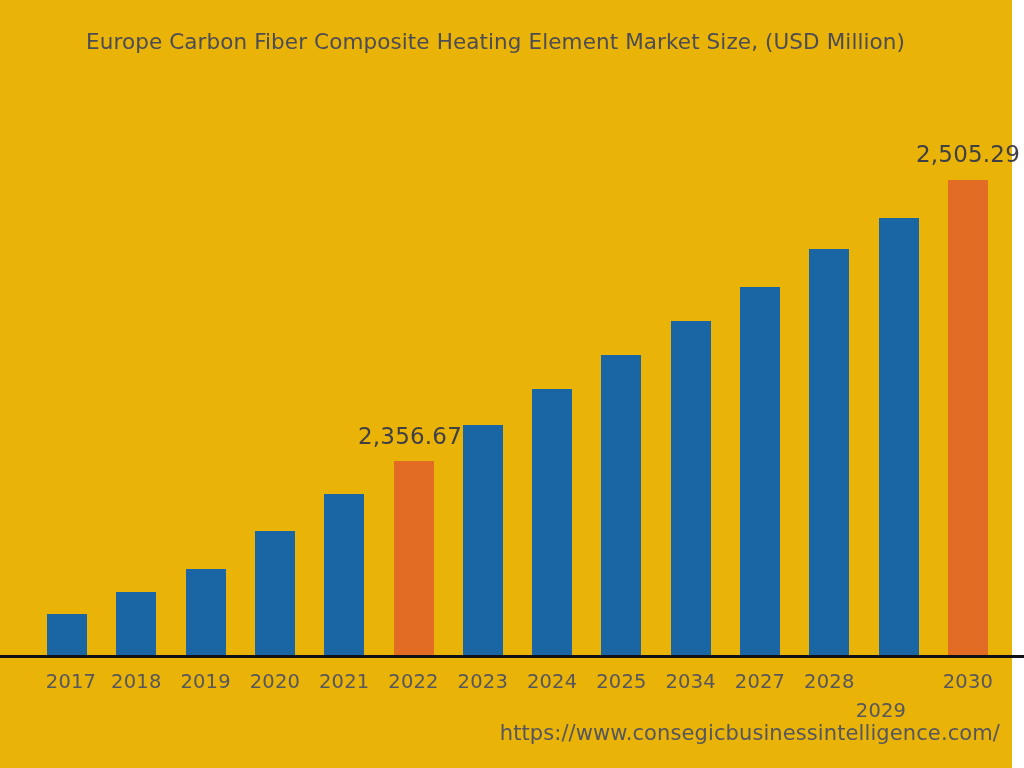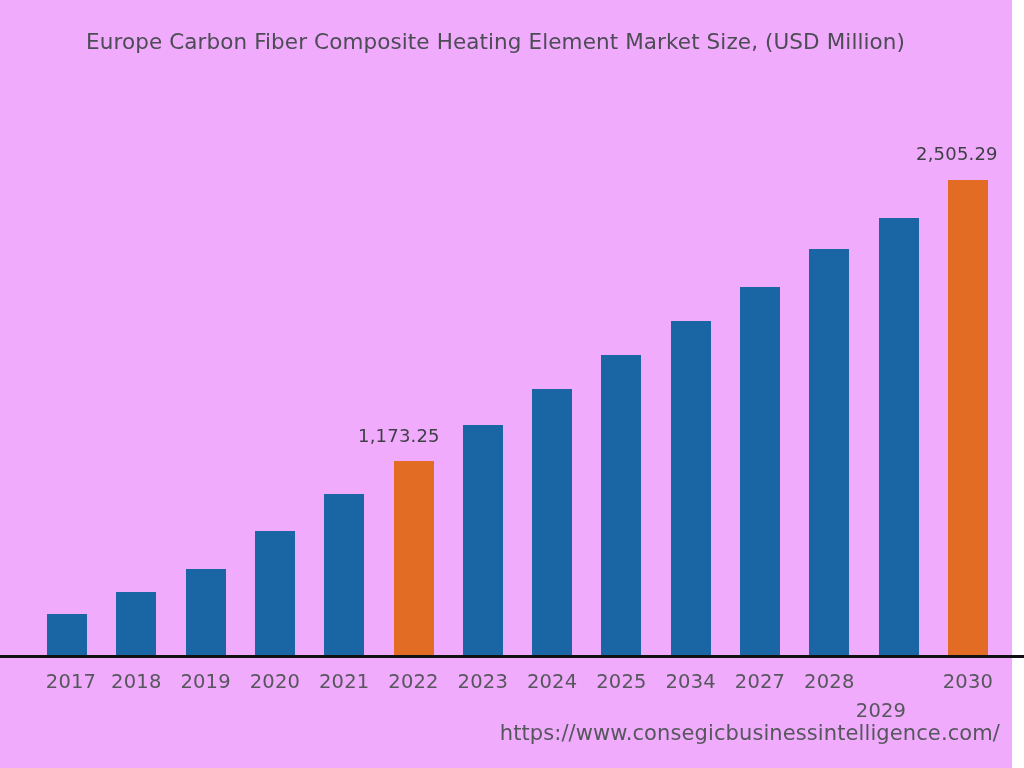--- a/index.html
+++ b/index.html
@@ -13,21 +13,21 @@
     height: 768px;
     overflow: hidden;
     font-family: "DejaVu Sans", "Liberation Sans", sans-serif;
     -webkit-font-smoothing: antialiased;
   }
 
   #chart-root {
     position: relative;
     width: 1012px;
     height: 768px;
-    background: #f0abfc;
+    background: #eab308;
     text-decoration: underline;
   }
 
   
   .chart-title {
     position: absolute;
     left: 86px;
     top: 27px;
     width: 900px;
     font-size: 21.5px;
@@ -70,21 +70,21 @@
     position: absolute;
     left: 0;
     top: 0;
     width: 1024px;
     height: 656px;
   }
 
   
   .data-label {
     position: absolute;
-    font-size: 18px;
+    font-size: 23px;
     line-height: 28px;
     color: #3f3f46;
     letter-spacing: 0.2px;
     white-space: nowrap;
   }
   .data-label.label-2022 {
     left: 358px;
     top: 422px;
     text-align: left;
   }
@@ -157,19 +157,19 @@
       <div class="xtick" style="left: 447.8px;">2023</div>
       <div class="xtick" style="left: 517.1px;">2024</div>
       <div class="xtick" style="left: 586.4px;">2025</div>
       <div class="xtick" style="left: 655.7px;">2034</div>
       <div class="xtick" style="left: 725px;">2027</div>
       <div class="xtick" style="left: 794.3px;">2028</div>
       <div class="xtick" style="left: 846px; margin-top: 29px;">2029</div>
       <div class="xtick" style="left: 932.9px;">2030</div>
     </div>
 
-  <div class="data-label label-2022">1,173.25</div>
+  <div class="data-label label-2022">2,356.67</div>
 
   <div class="data-label label-2030">2,505.29</div>
 
   <div class="source-url">https://www.consegicbusinessintelligence.com/</div>
 
 </div>
 
 </body></html>

